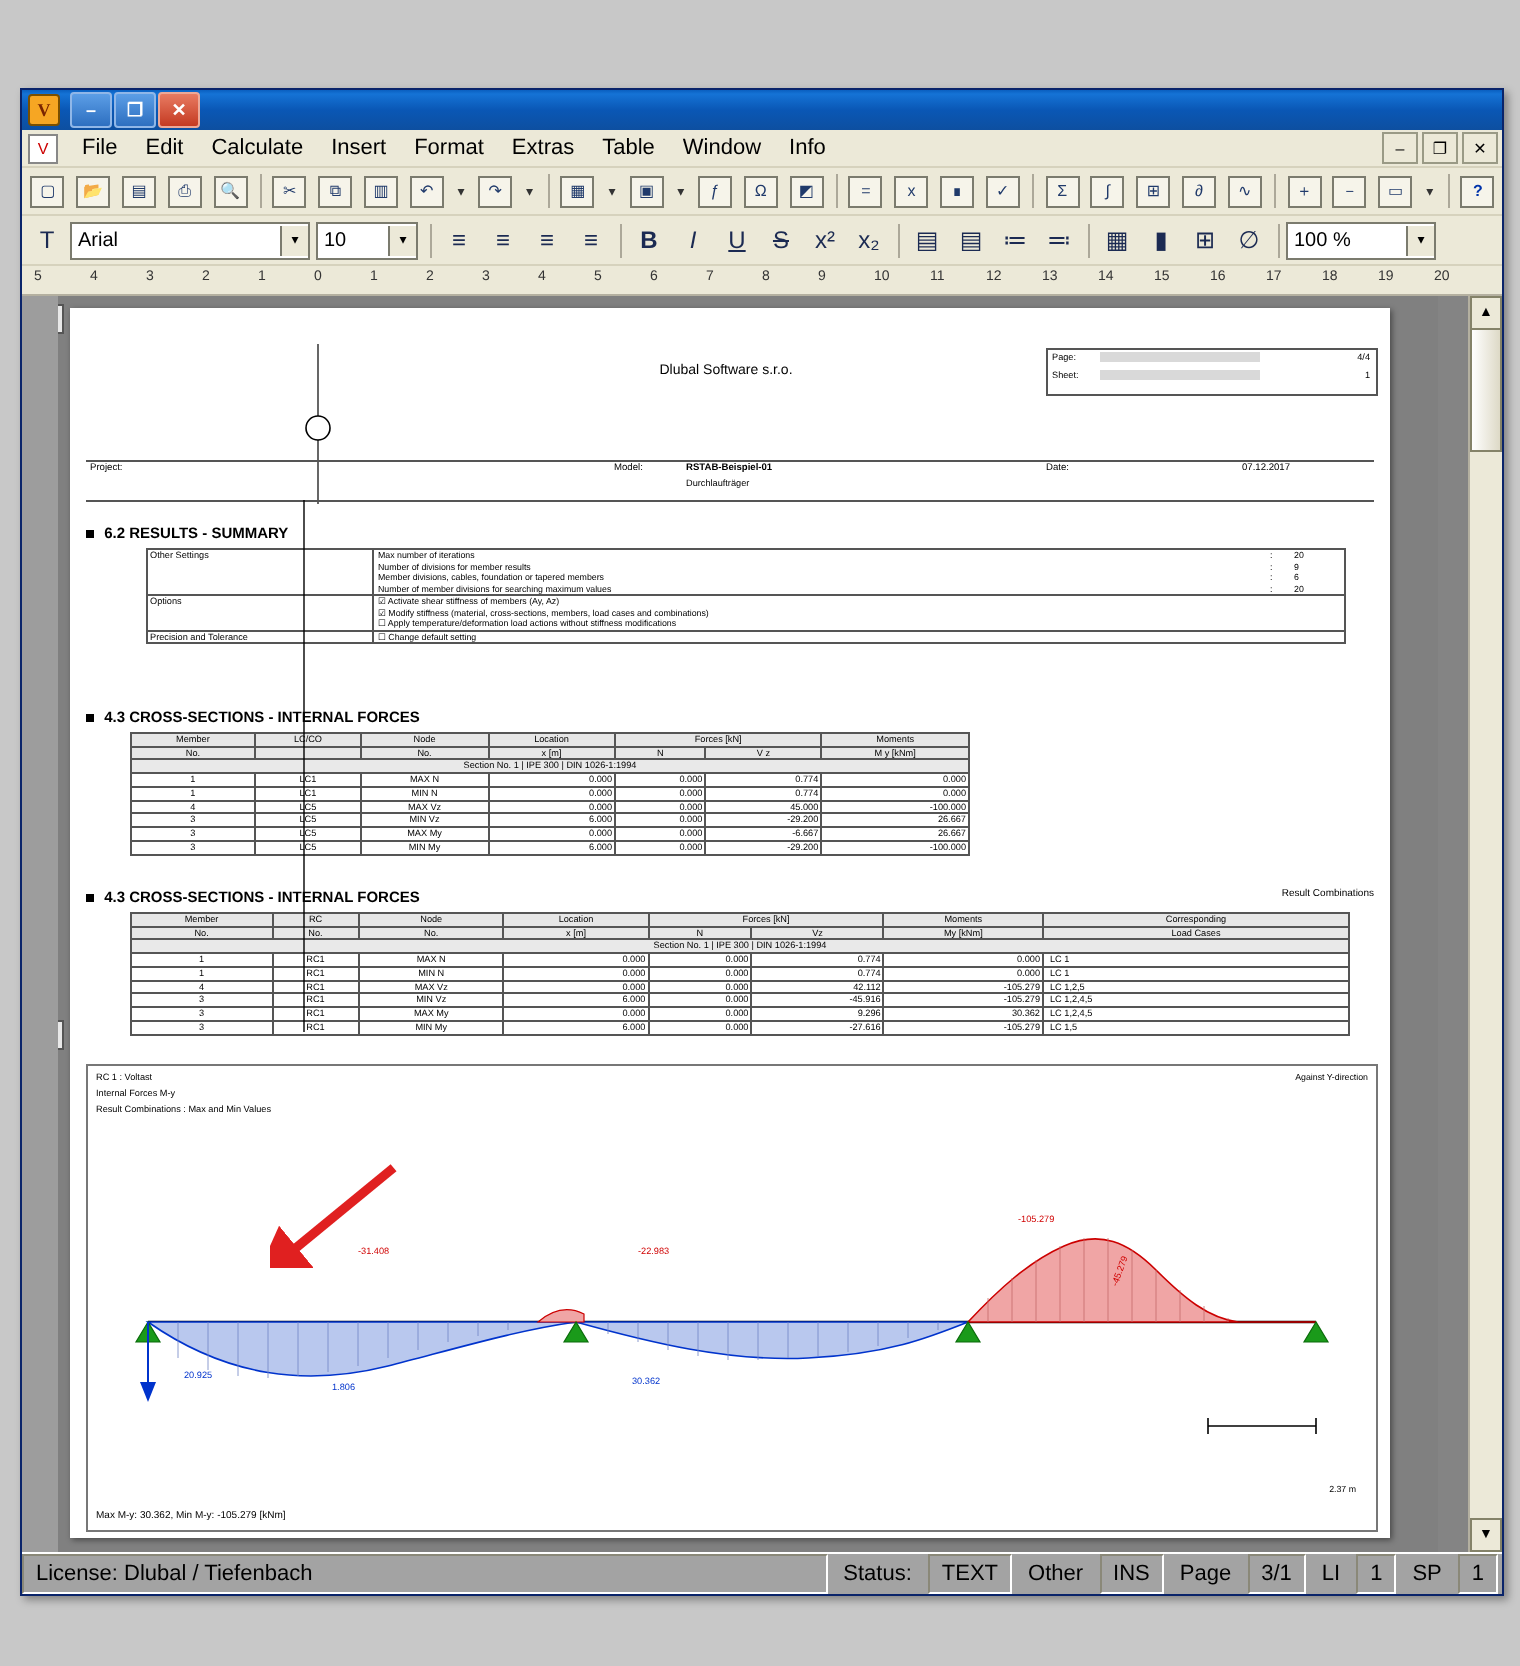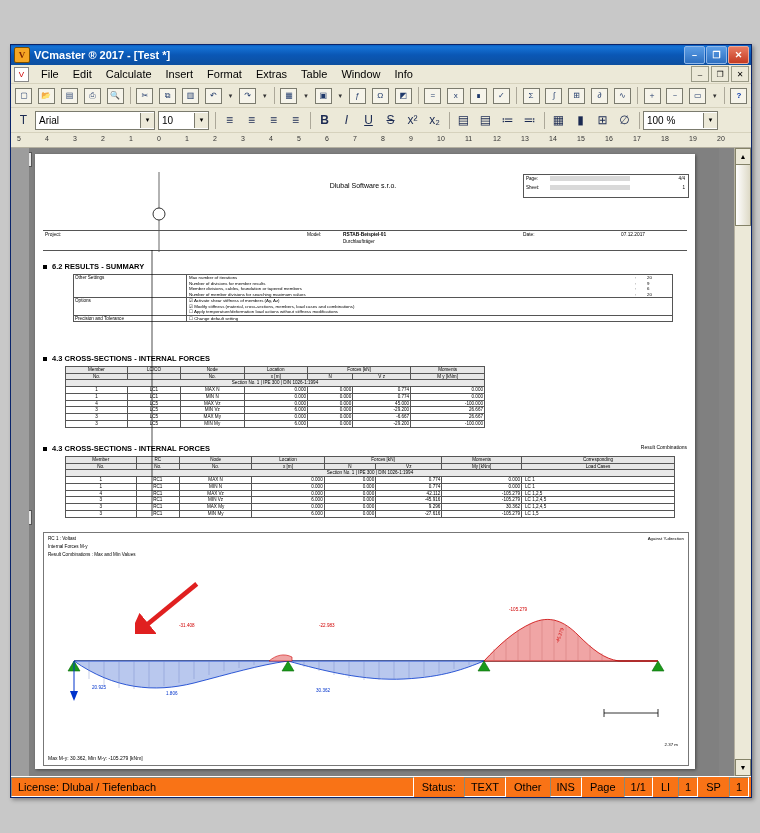--- a/index.html
+++ b/index.html
@@ -115,21 +115,21 @@
   .vsbtn{
     height:15px;border:1px solid #848268;background:#ece9d8;
     display:flex;align-items:center;justify-content:center;font-size:7px;
   }
   .vthumb{
     position:absolute;top:16px;left:0;right:0;height:60px;border:1px solid #848268;
     background:linear-gradient(to right,#fff,#ddd9c6);
   }
   
   .statusbar{
-    height:20px;background:#f97316;border-top:1px solid #fff;display:flex;align-items:center;
+    height:20px;background:#a3a3a3;border-top:1px solid #fff;display:flex;align-items:center;
     font-size:11px;
   }
   .sbcell{
     height:18px;display:flex;align-items:center;padding:0 6px;
     border:1px solid #aca899;border-top-color:#8a8878;border-left-color:#8a8878;
     border-right-color:#fff;border-bottom-color:#fff;margin-right:2px;
     white-space:nowrap;
   }
   .sbcell.flat{border:none;}
   .sbcell.grow{flex:1;}
@@ -149,21 +149,20 @@
 </style>
 </head>
 <body>
 
 <div class="desktop">
 
   <div class="window">
 
     <div class="titlebar">
       <div class="app-icon">V</div>
-      <div class="title">VCmaster ® 2017 - [Test *]</div>
       <div class="wbtn">–</div>
       <div class="wbtn">❐</div>
       <div class="wbtn close">✕</div>
     </div>
 
     <div class="menubar">
       <div class="doc-icon">V</div>
       <div class="mi">File</div>
       <div class="mi">Edit</div>
       <div class="mi">Calculate</div>
@@ -743,21 +742,21 @@
 
     </div>
 
     <div class="statusbar">
       <div class="sbcell grow">License: Dlubal / Tiefenbach</div>
       <div class="sbcell flat">Status:</div>
       <div class="sbcell">TEXT</div>
       <div class="sbcell flat">Other</div>
       <div class="sbcell">INS</div>
       <div class="sbcell flat">Page</div>
-      <div class="sbcell">1/1</div>
+      <div class="sbcell">3/1</div>
       <div class="sbcell flat">LI</div>
       <div class="sbcell">1</div>
       <div class="sbcell flat">SP</div>
       <div class="sbcell">1</div>
     </div>
 
   </div>
 </div>
 
 </body></html>

